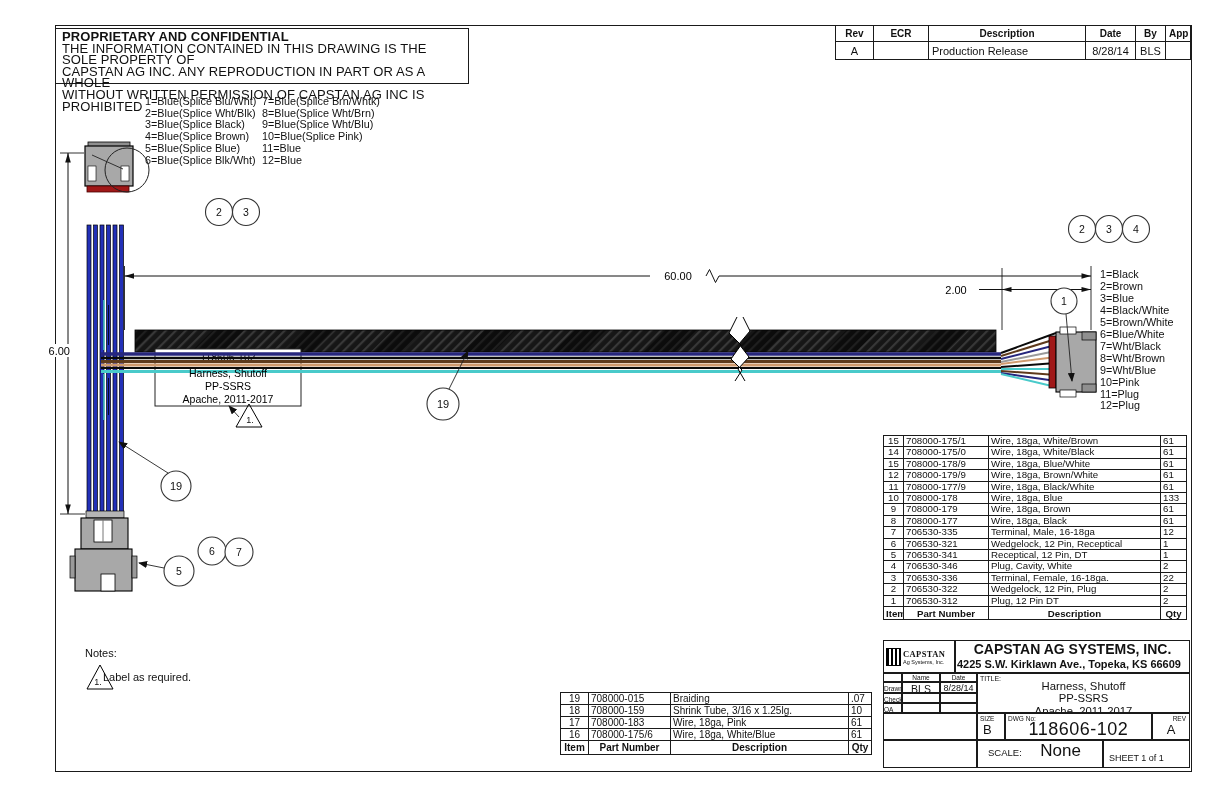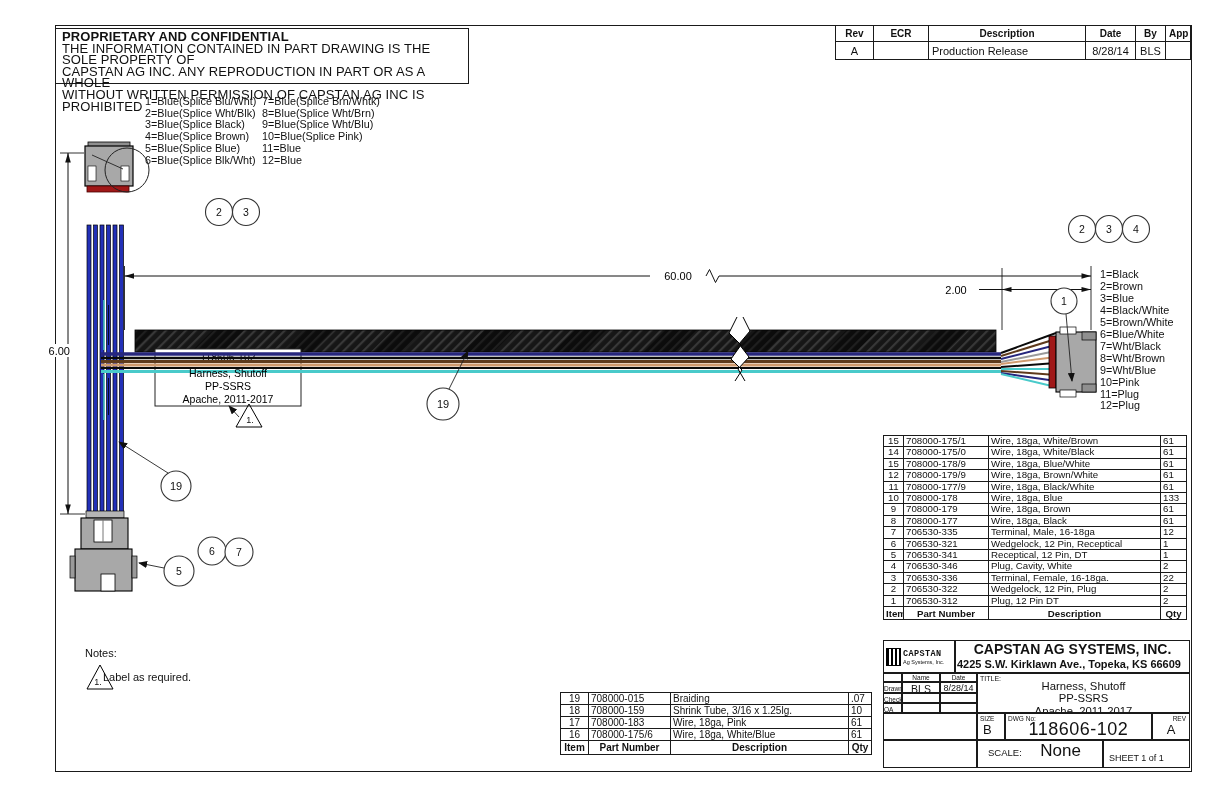--- a/index.html
+++ b/index.html
@@ -40,21 +40,21 @@
 </head>
 <body>
 
 <div class="sheet">
 
   <div class="abs border-frame"></div>
 
   <div class="abs prop">
     <div class="t">PROPRIETARY AND CONFIDENTIAL</div>
     <div>
-        <div>THE INFORMATION CONTAINED IN PART DRAWING IS THE SOLE PROPERTY OF</div>
+        <div>THE INFORMATION CONTAINED IN THIS DRAWING IS THE SOLE PROPERTY OF</div>
         <div>CAPSTAN AG INC. ANY REPRODUCTION IN PART OR AS A WHOLE</div>
         <div>WITHOUT WRITTEN PERMISSION OF CAPSTAN AG INC IS PROHIBITED</div>
       </div>
   </div>
 
   <table class="abs rev">
     <colgroup>
         <col style="width:38px">
         <col style="width:55px">
         <col style="width:157px">
@@ -266,21 +266,21 @@
       <th>Qty</th>
     </tr>
       </tbody>
   </table>
 
   <div class="abs tb">
     <div class="cell" style="left:0;top:0;width:72px;height:33px;">
       <div style="display:flex;align-items:center;height:100%;padding-left:2px;">
         <div style="width:13px;height:16px;border:1.5px solid #000;background:repeating-linear-gradient(90deg,#000 0 2px,#fff 2px 4px);margin-right:2px;"></div>
         <div>
-          <div style="font-size:8.5px;font-weight:bold;font-family:Liberation Mono, monospace;letter-spacing:.4px;">CAPSTAN</div>
+          <div style="font-size:8.5px;font-weight:bold;font-family:Liberation Serif, serif;letter-spacing:.4px;">CAPSTAN</div>
           <div style="font-size:5.5px;">Ag Systems, Inc.</div>
         </div>
       </div>
     </div>
     <div class="cell" style="left:72px;top:0;width:235px;height:33px;">
       <div style="font-size:14px;font-weight:bold;text-align:center;line-height:17px;">CAPSTAN AG SYSTEMS, INC.</div>
       <div style="font-size:11px;font-weight:bold;line-height:13px;padding-left:1px;white-space:nowrap;">4225 S.W. Kirklawn Ave., Topeka, KS 66609</div>
     </div>
     <div class="cell tiny" style="left:0;top:33px;width:19px;height:9px;"></div>
     <div class="cell tiny" style="left:19px;top:33px;width:38px;height:9px;text-align:center;">Name</div>

